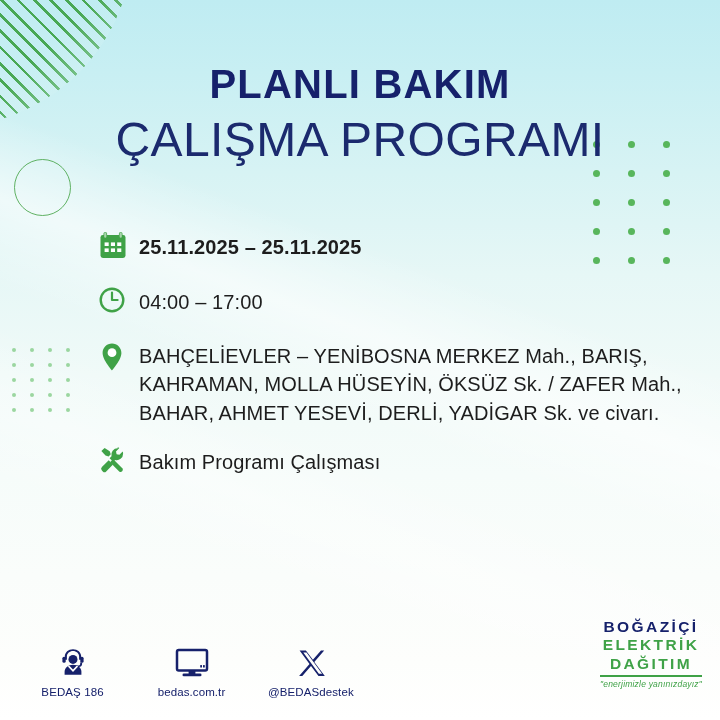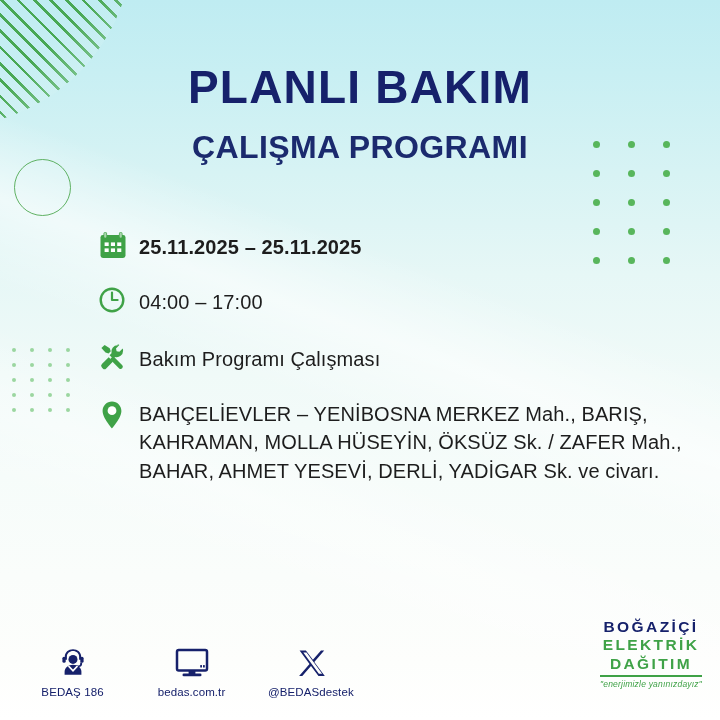--- a/index.html
+++ b/index.html
@@ -83,30 +83,30 @@
   .dots-left {
     left:12px; top:348px;
     grid-template-columns:repeat(4, 18px);
     grid-template-rows:repeat(5, 15px);
   }
   .dots-left i { width:4px; height:4px; background:#7ec982; opacity:.75; }
 
   
   .header { position:absolute; left:0; right:0; top:64px; text-align:center; }
   .title-main {
-    font-size:46px;
+    font-size:40px;
     font-weight:bold;
     letter-spacing:1.2px;
     color:#16216b;
     line-height:1;
   }
   .title-sub {
-    margin-top:21px;
-    font-size:32px;
-    font-weight:bold;
+    margin-top:12px;
+    font-size:48px;
+    font-weight:normal;
     letter-spacing:.4px;
     color:#1b2a6e;
     line-height:1;
   }
 
   
   .info { position:absolute; left:97px; top:228px; width:600px; }
   .row { display:flex; align-items:flex-start; margin-bottom:16px; }
   .row:last-child { margin-bottom:0; }
   .ico {
@@ -251,49 +251,49 @@
     <div class="row row-time">
       <span class="ico">
         <svg width="32" height="32" viewBox="0 0 32 32">
           <circle cx="15" cy="16" r="11.3" fill="none" stroke="#3fa247" stroke-width="2.4"></circle>
           <path d="M15 8.6 V16 H20.6" fill="none" stroke="#3fa247" stroke-width="2.2" stroke-linecap="round" stroke-linejoin="round"></path>
         </svg>
       </span>
       <span class="row-text">04:00 – 17:00</span>
     </div>
 
+    <div class="row row-loc">
+      <span class="ico">
+        <svg width="32" height="32" viewBox="0 0 32 32">
+          <path d="M15 2.6c-5.2 0-9.4 4.2-9.4 9.4 0 7 9.4 17.4 9.4 17.4s9.4-10.4 9.4-17.4c0-5.2-4.2-9.4-9.4-9.4z" fill="#3fa247"></path>
+          <circle cx="15" cy="11.7" r="4.4" fill="#ffffff"></circle>
+        </svg>
+      </span>
+      <span class="row-text">BAHÇELİEVLER – YENİBOSNA MERKEZ Mah., BARIŞ, KAHRAMAN, MOLLA HÜSEYİN, ÖKSÜZ Sk. / ZAFER Mah., BAHAR, AHMET YESEVİ, DERLİ, YADİGAR Sk. ve civarı.</span>
+    </div>
+
     <div class="row row-work">
       <span class="ico">
         <svg width="32" height="32" viewBox="0 0 32 32">
           <g fill="#3fa247">
             <path d="M20.7 4.3a6.4 6.4 0 0 0-6.2 8 l-1.9 1.9 3.6 3.6 1.9-1.9a6.4 6.4 0 0 0 8-6.2 6.4 6.4 0 0 0-.4-2.2l-3.3 3.3-2.8-.6-.6-2.8 3.3-3.3a6.4 6.4 0 0 0-1.6-.8z"></path>
             <path d="M11.7 16.3 L4.9 23.1a2.4 2.4 0 0 0 0 3.4l.9.9a2.4 2.4 0 0 0 3.4 0l6.8-6.8z"></path>
             <path d="M6.2 4.2 L4 6.4l5.9 5.2 2.6-2.6z" opacity="0"></path>
             <path d="M4.6 5.8 a2.1 2.1 0 0 1 3-.1 l13.1 13.1 2.9-1.2 4.1 4.1a2.6 2.6 0 0 1 0 3.7l-.9.9a2.6 2.6 0 0 1-3.7 0l-4.1-4.1 1.2-2.9L7.1 6.2a2.1 2.1 0 0 1-.1-3z" opacity="0"></path>
             <path d="M5.8 4.4 L3.6 6.6a2.3 2.3 0 0 0 0 3.2 L20.3 26.5a2.3 2.3 0 0 0 3.2 0l2.2-2.2a2.3 2.3 0 0 0 0-3.2L9 4.4a2.3 2.3 0 0 0-3.2 0z" opacity="0"></path>
           </g>
           <g fill="#3fa247">
             <path d="M25.3 24.3 a2.2 2.2 0 0 1-3.1 3.1 L13 18.2 l3.1-3.1z"></path>
             <path d="M4.4 7.1 l3.2-3.2 5.1 3.3 1.1 3.1 -2.2 2.2 -3.1-1.1z"></path>
           </g>
         </svg>
       </span>
       <span class="row-text">Bakım Programı Çalışması</span>
     </div>
 
-    <div class="row row-loc">
-      <span class="ico">
-        <svg width="32" height="32" viewBox="0 0 32 32">
-          <path d="M15 2.6c-5.2 0-9.4 4.2-9.4 9.4 0 7 9.4 17.4 9.4 17.4s9.4-10.4 9.4-17.4c0-5.2-4.2-9.4-9.4-9.4z" fill="#3fa247"></path>
-          <circle cx="15" cy="11.7" r="4.4" fill="#ffffff"></circle>
-        </svg>
-      </span>
-      <span class="row-text">BAHÇELİEVLER – YENİBOSNA MERKEZ Mah., BARIŞ, KAHRAMAN, MOLLA HÜSEYİN, ÖKSÜZ Sk. / ZAFER Mah., BAHAR, AHMET YESEVİ, DERLİ, YADİGAR Sk. ve civarı.</span>
-    </div>
-
   </div>
 
   <div class="footer">
 
     <div class="foot-items">
 
       <div class="foot-item">
         <div class="foot-glyph">
           <svg width="34" height="34" viewBox="0 0 34 34">
             <g fill="#16216b">

